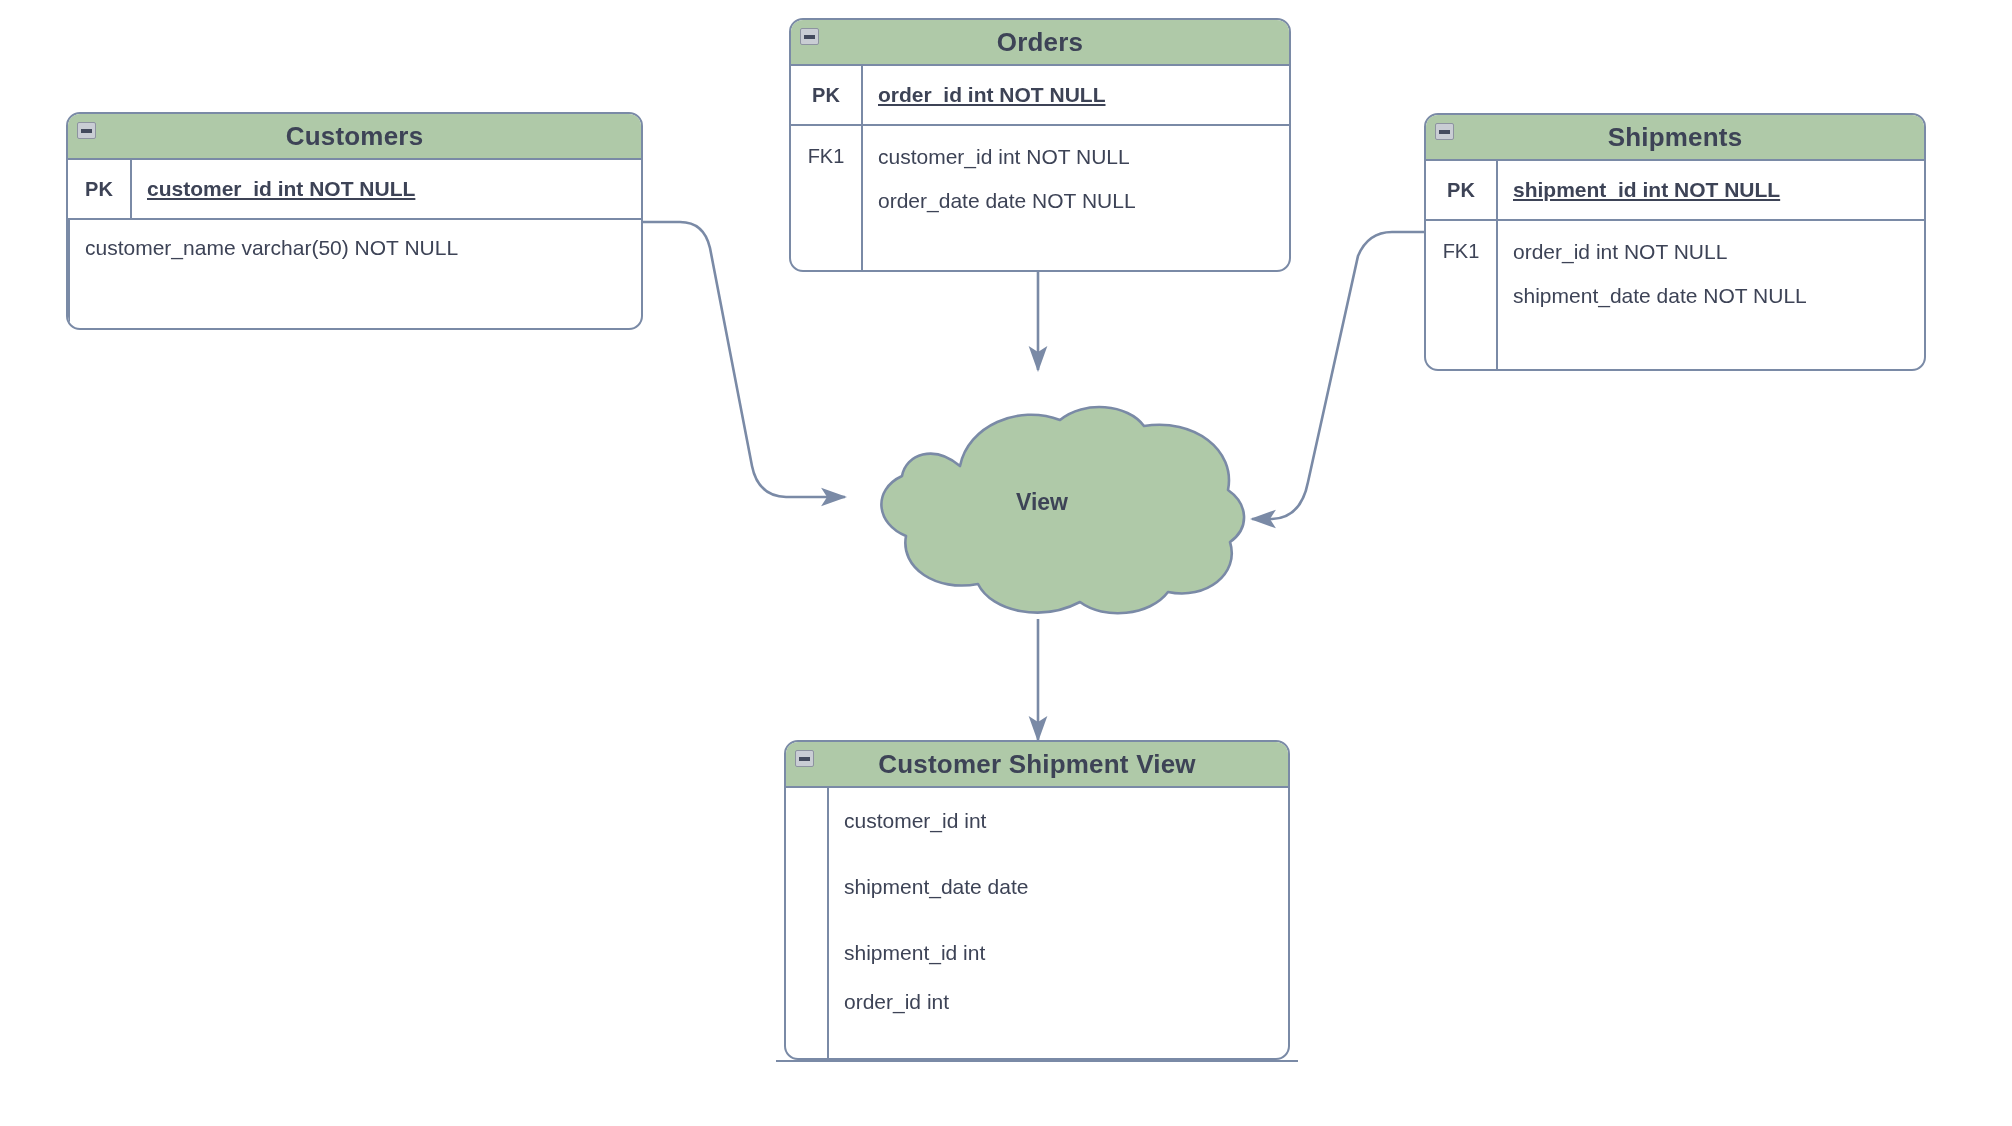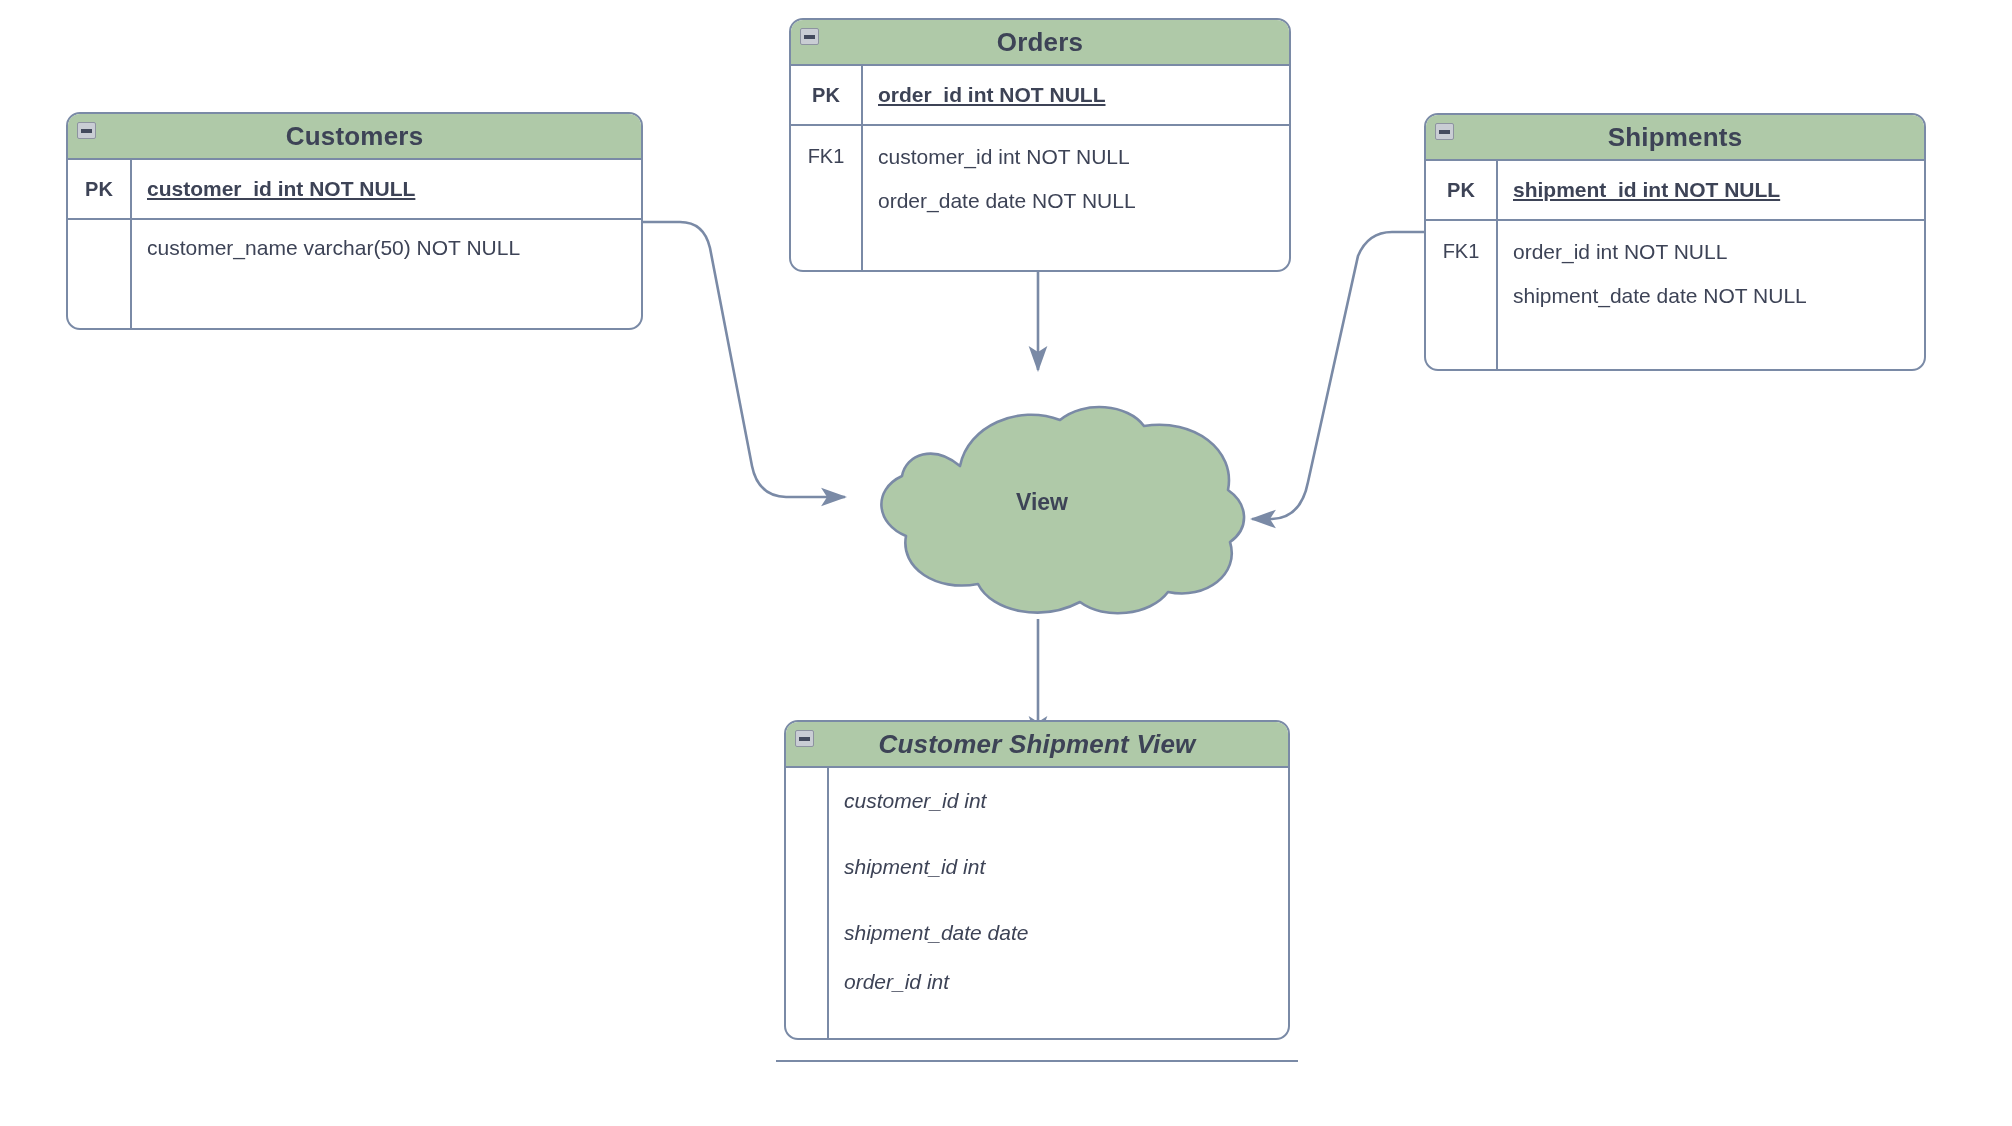--- a/index.html
+++ b/index.html
@@ -174,21 +174,21 @@
     <div class="entity-header">
       <span class="collapse-icon">
         <span class="bar"></span>
       </span>
       <span class="entity-title">Customers</span>
     </div>
     <div class="row divider" style="height:60px;">
       <span class="keycell pk" style="width:62px;">PK</span>
       <span class="attrcell pkattr">customer_id int NOT NULL</span>
     </div>
-    <div class="row" style="height:110px;">
+    <div class="row" style="height:110px;flex-direction:column;">
       <span class="keycell" style="width:62px;"></span>
       <span class="attrcell" style="align-items:flex-start; padding-top:16px;">customer_name varchar(50) NOT NULL</span>
     </div>
   </div>
 
   <div class="entity" style="left:789px; top:18px; width:502px; height:254px;">
     <div class="entity-header">
       <span class="collapse-icon">
         <span class="bar"></span>
       </span>
@@ -222,39 +222,39 @@
     <div class="row" style="height:61px;">
       <span class="keycell" style="width:70px;">FK1</span>
       <span class="attrcell">order_id int NOT NULL</span>
     </div>
     <div class="row" style="height:89px;">
       <span class="keycell" style="width:70px;"></span>
       <span class="attrcell" style="align-items:flex-start; padding-top:2px;">shipment_date date NOT NULL</span>
     </div>
   </div>
 
-  <div class="entity" style="left:784px; top:720px; width:506px; height:320px;font-style:italic;">
+  <div class="entity" style="left:784px; top:740px; width:506px; height:320px;">
     <div class="entity-header">
       <span class="collapse-icon">
         <span class="bar"></span>
       </span>
       <span class="entity-title">Customer Shipment View</span>
     </div>
     <div class="row" style="height:66px;">
       <span class="keycell" style="width:41px;"></span>
       <span class="attrcell">customer_id int</span>
     </div>
     <div class="row" style="height:66px;">
       <span class="keycell" style="width:41px;"></span>
+      <span class="attrcell">shipment_date date</span>
+    </div>
+    <div class="row" style="height:66px;">
+      <span class="keycell" style="width:41px;"></span>
       <span class="attrcell">shipment_id int</span>
     </div>
-    <div class="row" style="height:66px;">
-      <span class="keycell" style="width:41px;"></span>
-      <span class="attrcell">shipment_date date</span>
-    </div>
     <div class="row" style="height:74px;">
       <span class="keycell" style="width:41px;"></span>
       <span class="attrcell" style="align-items:flex-start; padding-top:4px;">order_id int</span>
     </div>
   </div>
 
   <div class="baseline" style="left:776px; top:1060px; width:522px;"></div>
 
 </div>
 

